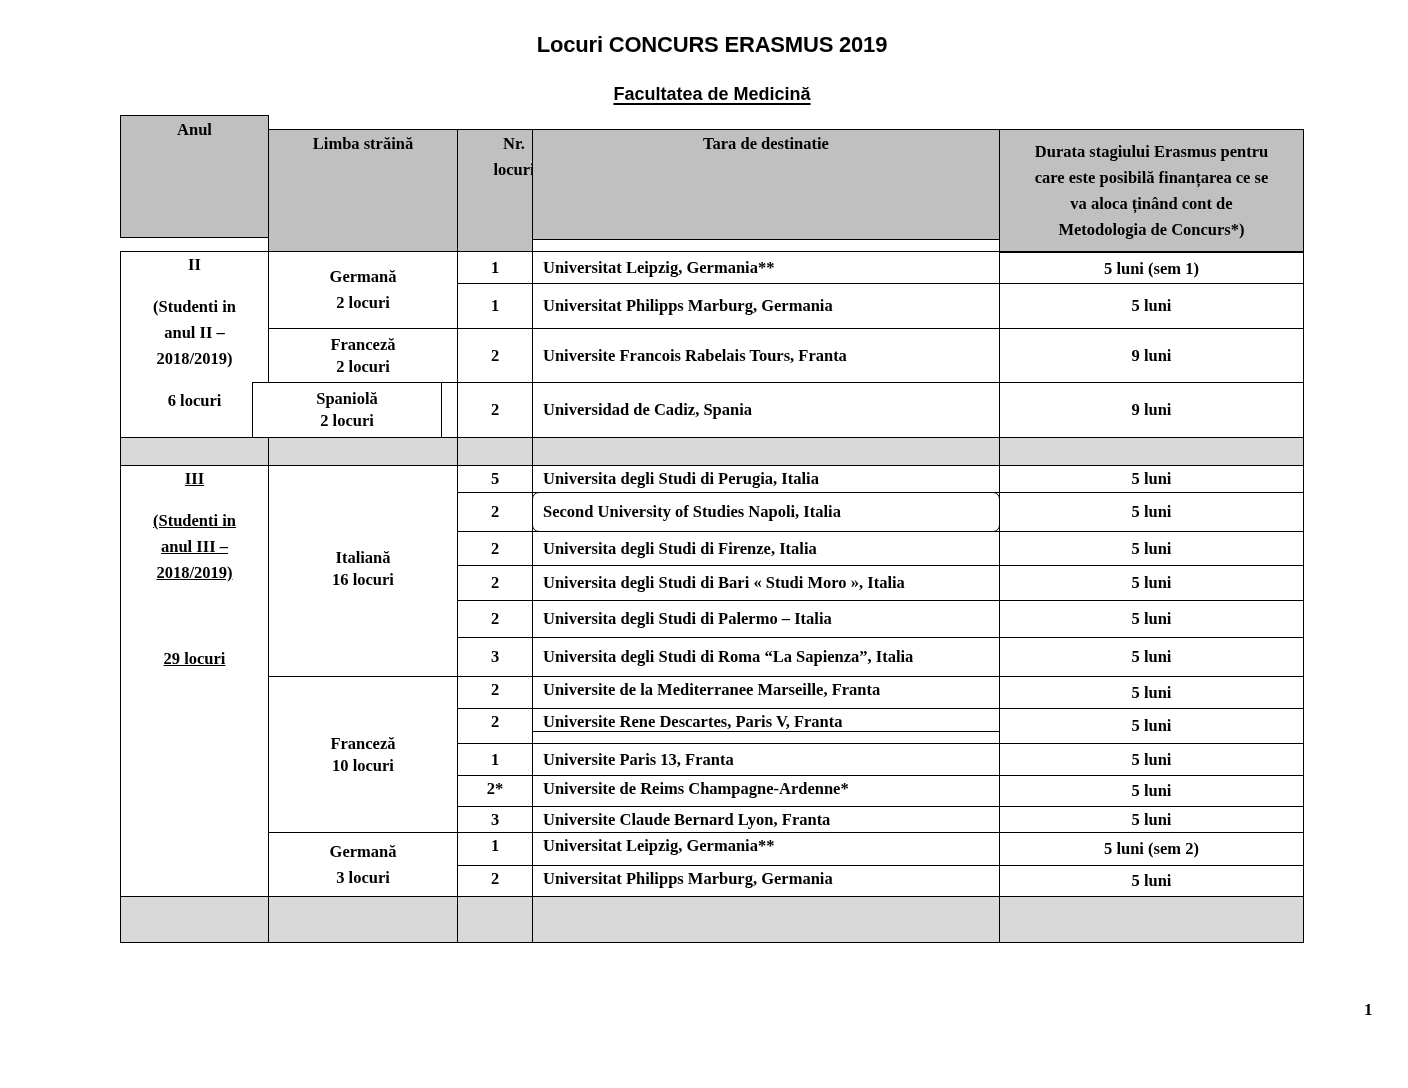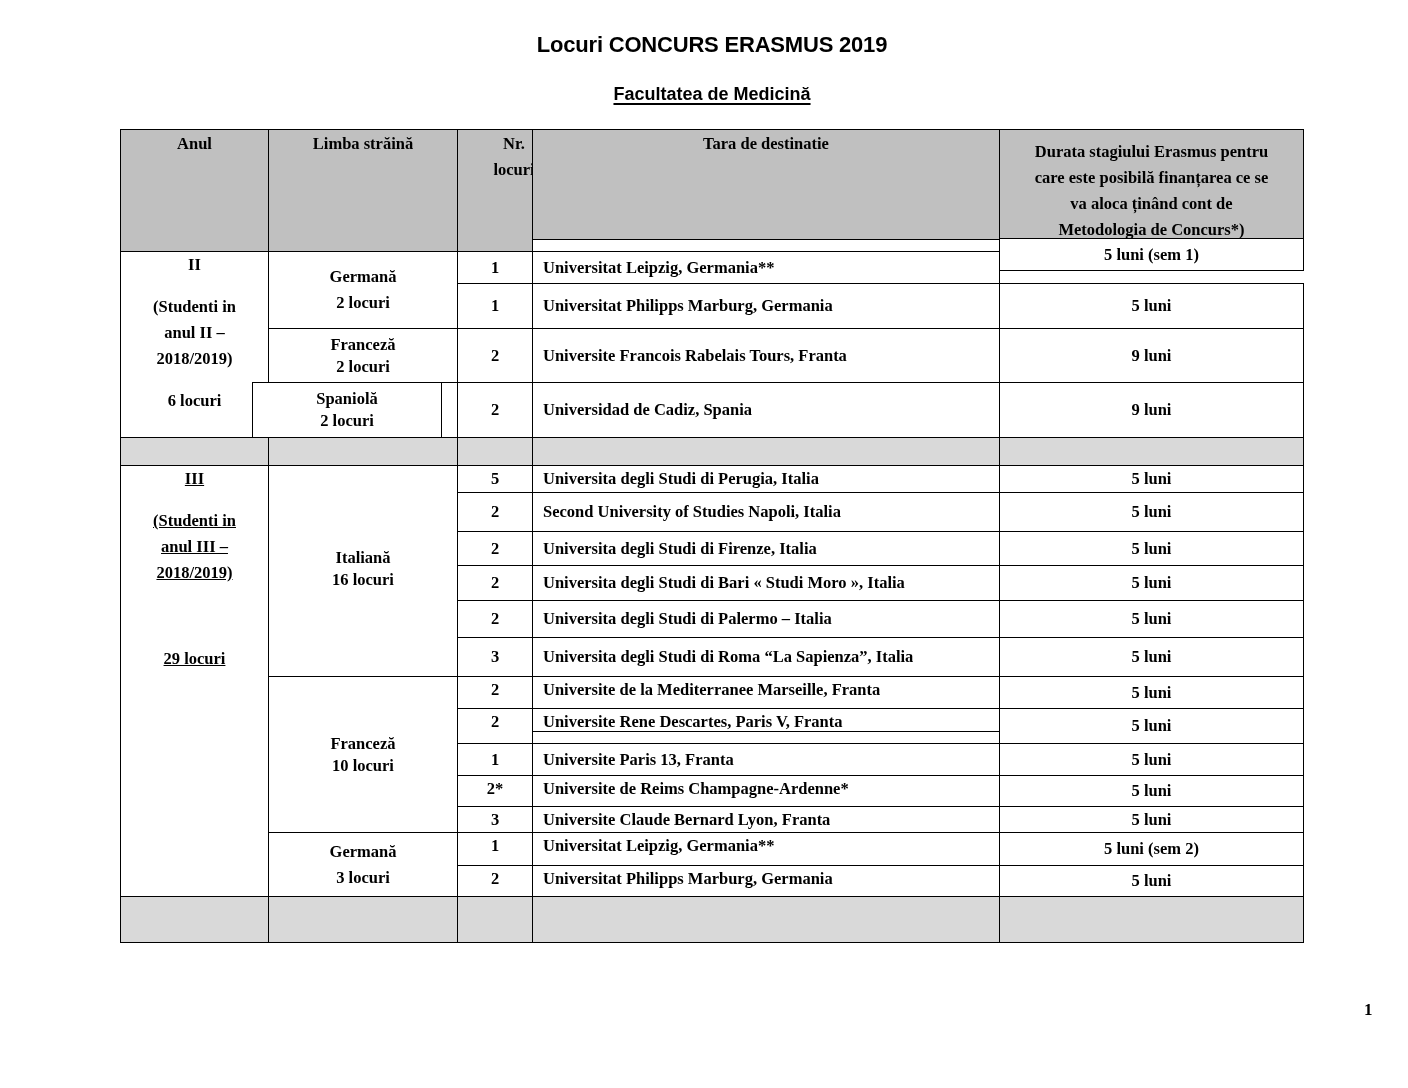--- a/index.html
+++ b/index.html
@@ -33,21 +33,21 @@
   }
 </style>
 </head>
 <body>
 
 <div class="title">Locuri CONCURS ERASMUS 2019</div>
 <div class="subtitle"><span>Facultatea de Medicină</span></div>
 
 <div class="tbl">
 
-  <div class="cell hdr" style="left:120px;top:129px;width:149px;height:123px;">Anul</div>
+  <div class="cell hdr" style="left:120px;top:115px;width:149px;height:123px;">Anul</div>
   <div class="cell hdr" style="left:268px;top:129px;width:190px;height:123px;">Limba străină</div>
   <div class="cell hdr" style="left:457px;top:129px;width:76px;height:123px;padding-left:38px;">
     <div class="lines">
         <span>Nr.</span>
         <span>locuri</span>
       </div>
   </div>
   <div class="cell hdr" style="left:532px;top:129px;width:468px;height:111px;">Tara de destinatie</div>
   <div class="cell hdr" style="left:999px;top:129px;width:305px;height:123px;align-items:center;">
     <div class="lines">
@@ -71,21 +71,21 @@
   </div>
 
   <div class="cell" style="left:268px;top:251px;width:190px;height:78px;">
     <div class="lines">
         <span>Germană</span>
         <span>2 locuri</span>
       </div>
   </div>
   <div class="cell" style="left:457px;top:251px;width:76px;height:33px;">1</div>
   <div class="cell left" style="left:532px;top:251px;width:468px;height:33px;">Universitat Leipzig, Germania**</div>
-  <div class="cell" style="left:999px;top:238px;width:305px;height:33px;">5 luni (sem 1)</div>
+  <div class="cell" style="left:999px;top:252px;width:305px;height:33px;">5 luni (sem 1)</div>
 
   <div class="cell" style="left:457px;top:283px;width:76px;height:46px;">1</div>
   <div class="cell left" style="left:532px;top:283px;width:468px;height:46px;">Universitat Philipps Marburg, Germania</div>
   <div class="cell" style="left:999px;top:283px;width:305px;height:46px;">5 luni</div>
 
   <div class="cell lh22" style="left:268px;top:328px;width:190px;height:55px;">
     <div class="lines">
         <span>Franceză</span>
         <span>2 locuri</span>
       </div>
@@ -127,21 +127,21 @@
         <span>Italiană</span>
         <span>16 locuri</span>
       </div>
   </div>
 
   <div class="cell" style="left:457px;top:465px;width:76px;height:28px;">5</div>
   <div class="cell left" style="left:532px;top:465px;width:468px;height:28px;">Universita degli Studi di Perugia, Italia</div>
   <div class="cell" style="left:999px;top:465px;width:305px;height:28px;">5 luni</div>
 
   <div class="cell" style="left:457px;top:492px;width:76px;height:40px;">2</div>
-  <div class="cell left" style="left:532px;top:492px;width:468px;height:40px;">Second University of Studies Napoli, Italia</div>
+  <div class="cell left" style="left:532px;top:492px;width:468px;height:40px;border-radius:7px;">Second University of Studies Napoli, Italia</div>
   <div class="cell" style="left:999px;top:492px;width:305px;height:40px;">5 luni</div>
 
   <div class="cell" style="left:457px;top:531px;width:76px;height:35px;">2</div>
   <div class="cell left" style="left:532px;top:531px;width:468px;height:35px;">Universita degli Studi di Firenze, Italia</div>
   <div class="cell" style="left:999px;top:531px;width:305px;height:35px;">5 luni</div>
 
   <div class="cell" style="left:457px;top:565px;width:76px;height:36px;">2</div>
   <div class="cell left" style="left:532px;top:565px;width:468px;height:36px;">Universita degli Studi di Bari « Studi Moro », Italia</div>
   <div class="cell" style="left:999px;top:565px;width:305px;height:36px;">5 luni</div>
 

